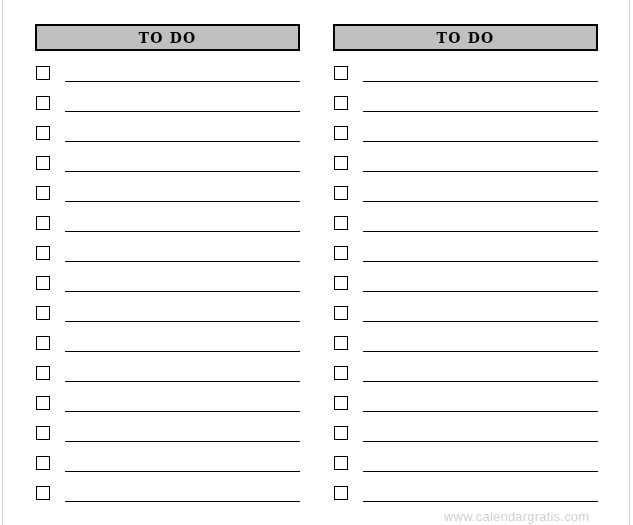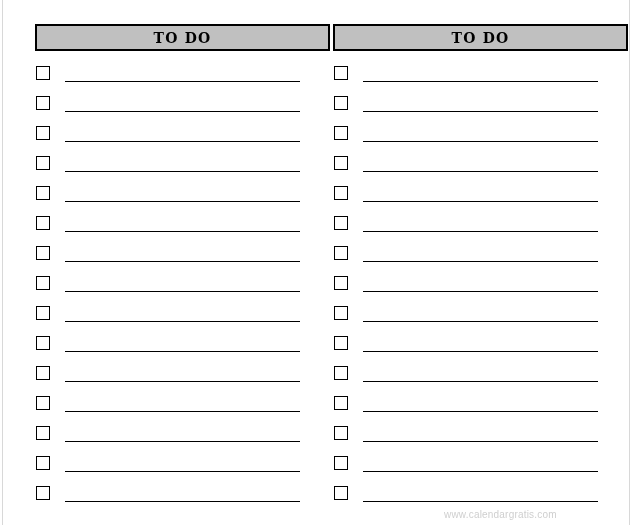--- a/index.html
+++ b/index.html
@@ -32,21 +32,21 @@
     position: absolute;
     left: 0;
     top: 0;
     width: 633px;
     height: 525px;
   }
 
   .column {
     position: absolute;
     top: 24px;
-    width: 295px;
+    width: 265px;
     text-align: center;
   }
   .column.left  { left: 35px;  }
   .column.right { left: 333px; }
 
   .col-header {
     height: 27px;
     box-sizing: border-box;
     background: #c0c0c0;
     border: 2px solid #000000;
@@ -93,21 +93,21 @@
     width: 235px;
     height: 0;
     border-top: 1.4px solid #000000;
   }
 
   #watermark {
     position: absolute;
     left: 444px;
     top: 509px;
     font-family: "Liberation Sans", sans-serif;
-    font-size: 10px;
+    font-size: 13px;
     color: #cfcfcf;
     letter-spacing: 0.2px;
     white-space: nowrap;
   }
 </style>
 </head>
 <body>
 
 <div id="page-frame"></div>
 

